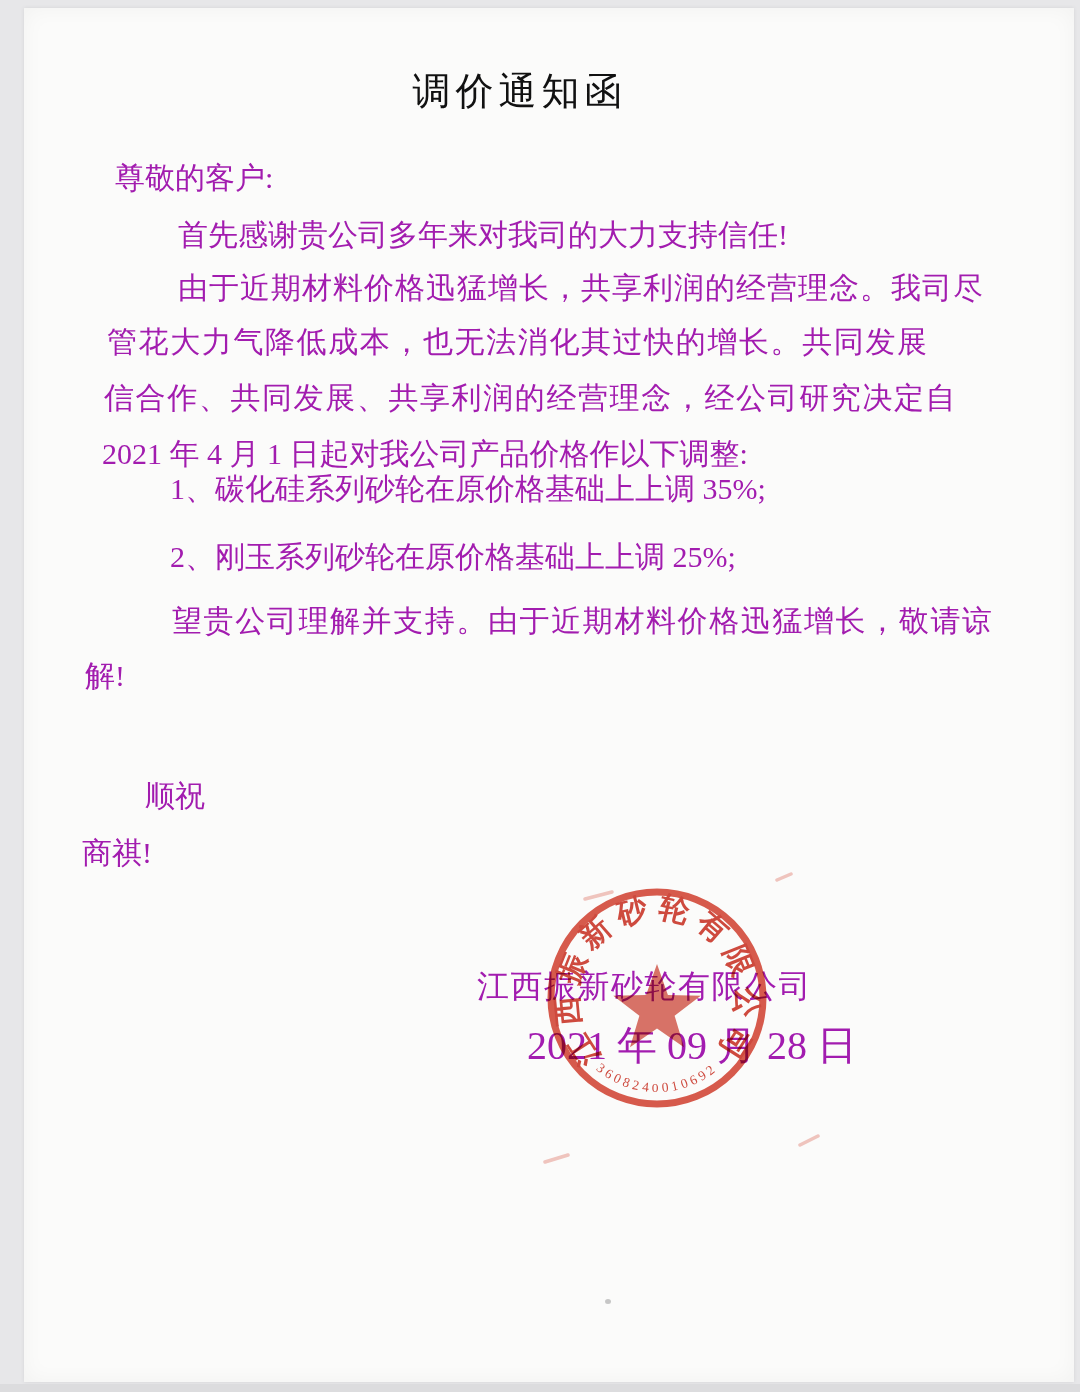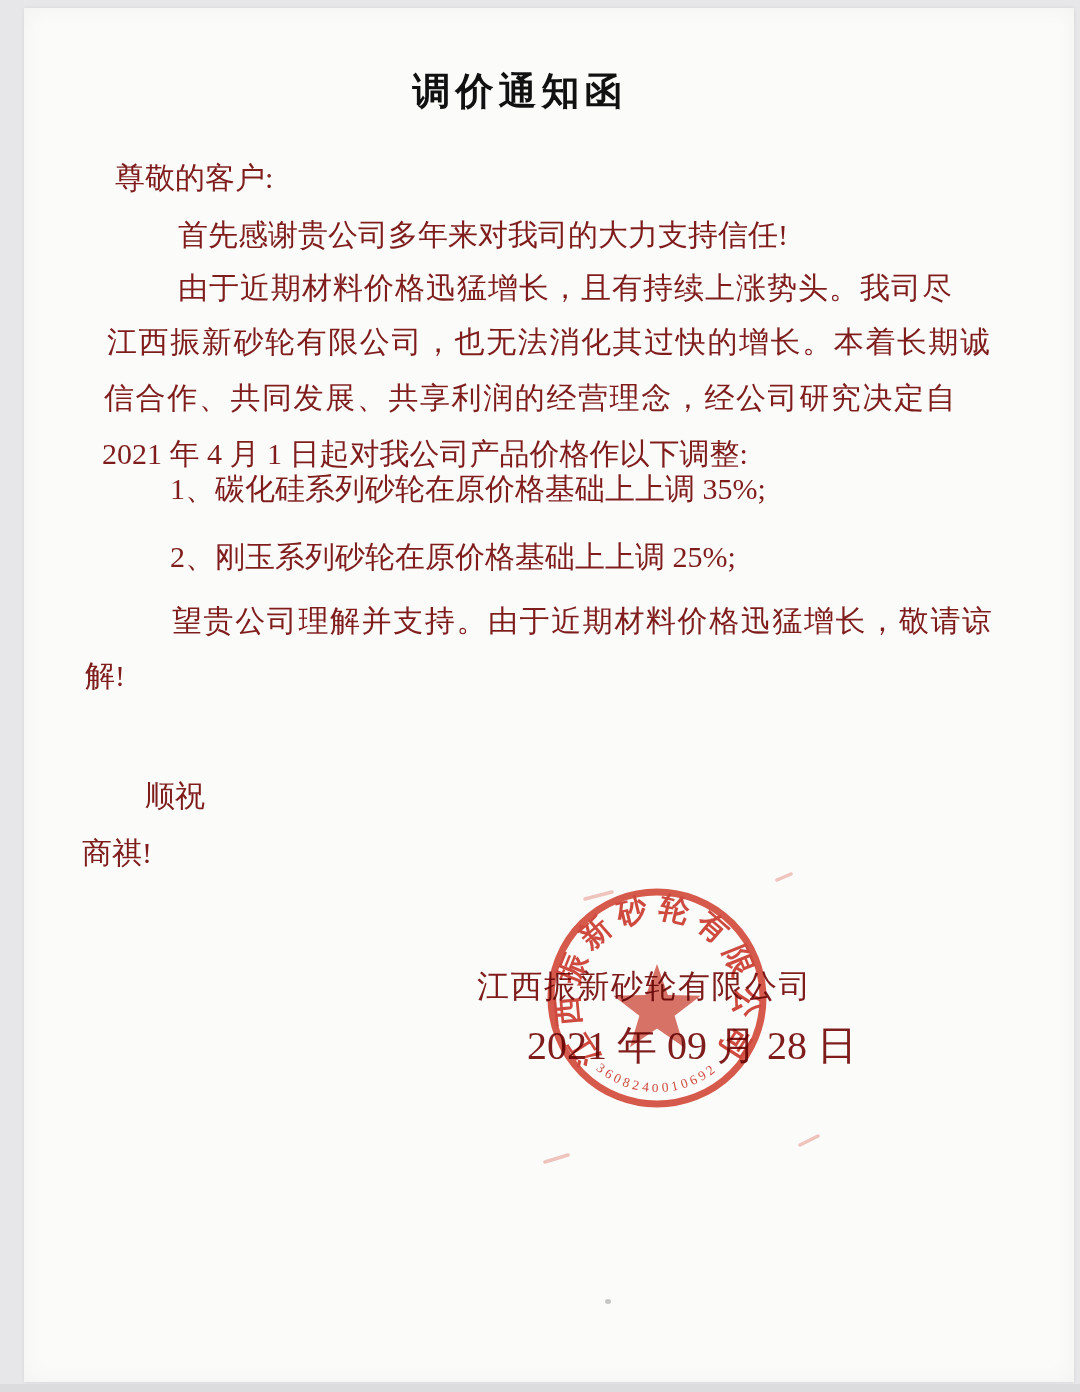--- a/index.html
+++ b/index.html
@@ -11,24 +11,24 @@
     color:#171514;
     overflow:hidden;
   }
   .paper{
     position:absolute;left:24px;top:8px;width:1050px;height:1374px;
     background:#fbfbfa;
     box-shadow:inset 0 0 22px rgba(0,0,0,.04), 0 0 4px rgba(0,0,0,.08);
   }
   .title{
     position:absolute;left:520px;top:66px;transform:translateX(-50%);
-    font-size:38px;font-weight:700;letter-spacing:5px;white-space:nowrap;color:#111;
+    font-size:38px;font-weight:400;letter-spacing:5px;white-space:nowrap;color:#111;
   }
   .line{
-    position:absolute;font-size:30px;line-height:34px;white-space:pre;color:#7f1d1d;text-align:right;
+    position:absolute;font-size:30px;line-height:34px;white-space:pre;color:#a21caf;text-align:right;
   }
   .salutation{left:115px;top:161px}
   .bl0{left:178px;top:218px}
   .bl1{left:178px;top:271px;letter-spacing:1px}
   .bl2{left:107px;top:325px;letter-spacing:1.6px}
   .bl3{left:104px;top:381px;letter-spacing:1.6px}
   .bl4{left:102px;top:437px}
   .bl5{left:170px;top:472px}
   .bl6{left:170px;top:540px}
   .bl7{left:172px;top:604px;letter-spacing:1.6px}
@@ -52,22 +52,22 @@
 </head>
 <body>
 
 <div class="paper"></div>
 
 <h1 class="title">调价通知函</h1>
 
 <div class="line salutation">尊敬的客户:</div>
 
 <div class="line bl0">首先感谢贵公司多年来对我司的大力支持信任!</div>
-<div class="line bl1">由于近期材料价格迅猛增长，且有持续上涨势头。我司尽</div>
-<div class="line bl2">江西振新砂轮有限公司，也无法消化其过快的增长。本着长期诚</div>
+<div class="line bl1">由于近期材料价格迅猛增长，共享利润的经营理念。我司尽</div>
+<div class="line bl2">管花大力气降低成本，也无法消化其过快的增长。共同发展</div>
 <div class="line bl3">信合作、共同发展、共享利润的经营理念，经公司研究决定自</div>
 <div class="line bl4">2021 年 4 月 1 日起对我公司产品价格作以下调整:</div>
 <div class="line bl5">1、碳化硅系列砂轮在原价格基础上上调 35%;</div>
 <div class="line bl6">2、刚玉系列砂轮在原价格基础上上调 25%;</div>
 <div class="line bl7">望贵公司理解并支持。由于近期材料价格迅猛增长，敬请谅</div>
 <div class="line bl8">解!</div>
 
 <div class="line wish">顺祝</div>
 <div class="line regards">商祺!</div>
 

